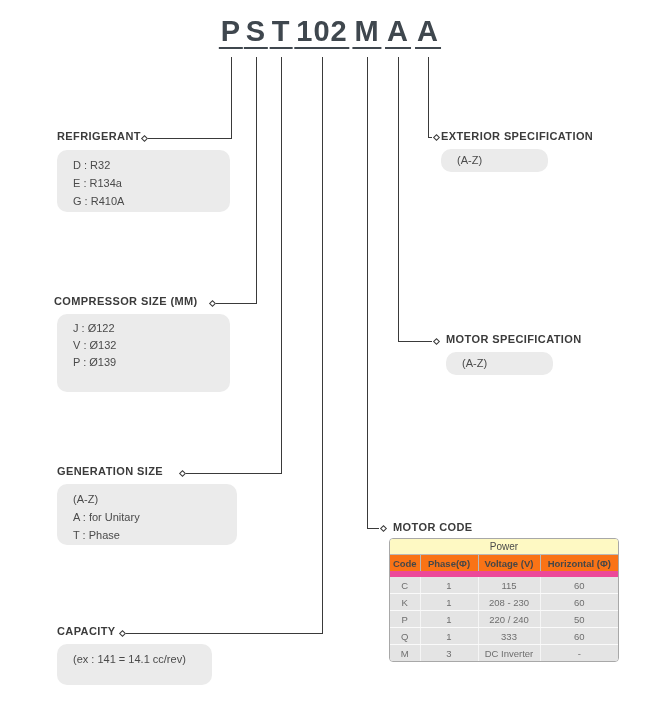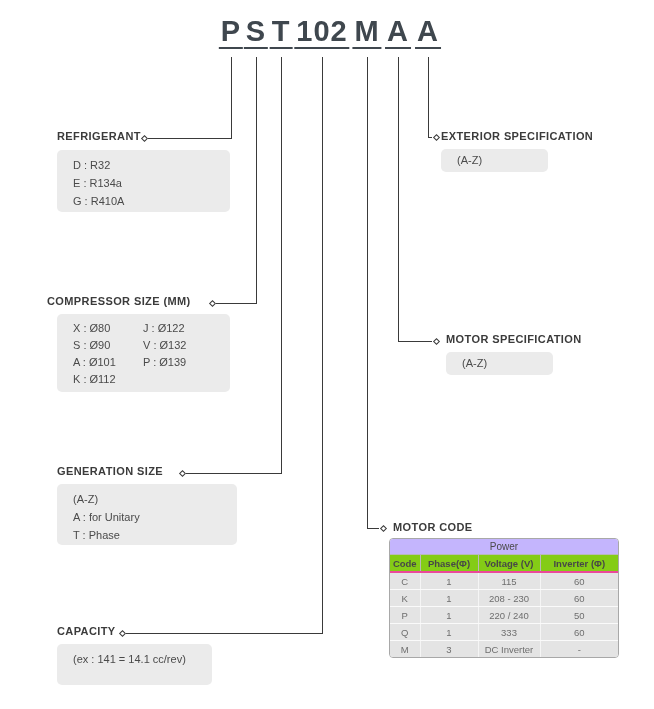--- a/index.html
+++ b/index.html
@@ -21,47 +21,47 @@
     position:absolute;width:3px;height:3px;border:1px solid #3a3a3a;
     background:#fff;transform:rotate(45deg);
   }
   
   .sec-label{
     position:absolute;font-size:11px;font-weight:bold;color:#3b3b3b;
     letter-spacing:.4px;white-space:nowrap;
   }
   
   .box{
-    position:absolute;background:#ebebeb;border-radius:5px;
+    position:absolute;background:#ebebeb;border-radius:10px;
     font-size:11px;color:#4a4a4a;padding:6px 0 0 16px;box-sizing:border-box;
     white-space:nowrap;
   }
   .cols{display:flex;}
   .col{line-height:18px;}
   .col.tight{line-height:17px;}
   .colw70{width:70px;}
   .colw90{width:90px;}
   .range-line{line-height:18px;}
   .cap-line{line-height:18px;}
   .az-box{padding-top:0;line-height:23px;}
   
   .mtable-wrap{
     position:absolute;left:389px;top:538px;width:228px;
     border:1px solid #a8a8a8;border-radius:4px;overflow:hidden;background:#fff;
   }
   table.mtable{border-collapse:collapse;width:100%;table-layout:fixed;}
   .mtable th,.mtable td{padding:0;white-space:nowrap;overflow:hidden;}
   .mtable th.power{
     height:15px;font-size:10px;font-weight:normal;color:#4a4a4a;
-    text-align:center;border-bottom:1px solid #b9b9b9;background:#c4b5fd;
+    text-align:center;border-bottom:1px solid #b9b9b9;background:#fef9c3;
   }
   .mtable th.colh{
     height:16px;font-size:9.5px;font-weight:bold;color:#474747;
-    text-align:center;background:#84cc16;
-    border-right:1px solid #b9b9b9;border-bottom:2px solid #ec4899;
+    text-align:center;background:#f97316;
+    border-right:1px solid #b9b9b9;border-bottom:6px solid #ec4899;
   }
   .mtable th.colh:last-child{border-right:none;}
   .mtable td{
     height:16px;font-size:9.5px;color:#6e6e6e;text-align:center;
     background:#e4e4e4;border-right:1px solid #f5f5f5;border-bottom:1px solid #fafafa;
   }
   .mtable td:last-child{border-right:none;}
   .mtable tr:last-child td{border-bottom:none;}
 </style>
 </head>
@@ -109,29 +109,23 @@
   <div class="box" style="left:57px;top:150px;width:173px;height:62px">
     <div class="cols">
       <div class="col colw70">
         <div>D : R32</div>
         <div>E : R134a</div>
         <div>G : R410A</div>
       </div>
     </div>
   </div>
 
-  <div class="sec-label" style="left:47px;top:295px">COMPRESSOR SIZE (MM)</div>
+  <div class="sec-label" style="left:54px;top:295px">COMPRESSOR SIZE (MM)</div>
   <div class="box" style="left:57px;top:314px;width:173px;height:78px">
     <div class="cols">
-      <div class="col tight colw70">
-        <div>X : Ø80</div>
-        <div>S : Ø90</div>
-        <div>A : Ø101</div>
-        <div>K : Ø112</div>
-      </div>
       <div class="col tight">
         <div>J : Ø122</div>
         <div>V : Ø132</div>
         <div>P : Ø139</div>
       </div>
     </div>
   </div>
 
   <div class="sec-label" style="left:57px;top:465px">GENERATION SIZE</div>
   <div class="box" style="left:57px;top:484px;width:180px;height:61px">
@@ -169,21 +163,21 @@
           <col style="width:78px">
         </colgroup>
       <thead>
         <tr>
           <th class="power" colspan="4">Power</th>
         </tr>
         <tr>
           <th class="colh">Code</th>
           <th class="colh">Phase(Φ)</th>
           <th class="colh">Voltage (V)</th>
-          <th class="colh">Inverter (Φ)</th>
+          <th class="colh">Horizontal (Φ)</th>
         </tr>
       </thead>
       <tbody>
         <tr>
           <td>C</td>
           <td>1</td>
           <td>115</td>
           <td>60</td>
         </tr>
         <tr>

